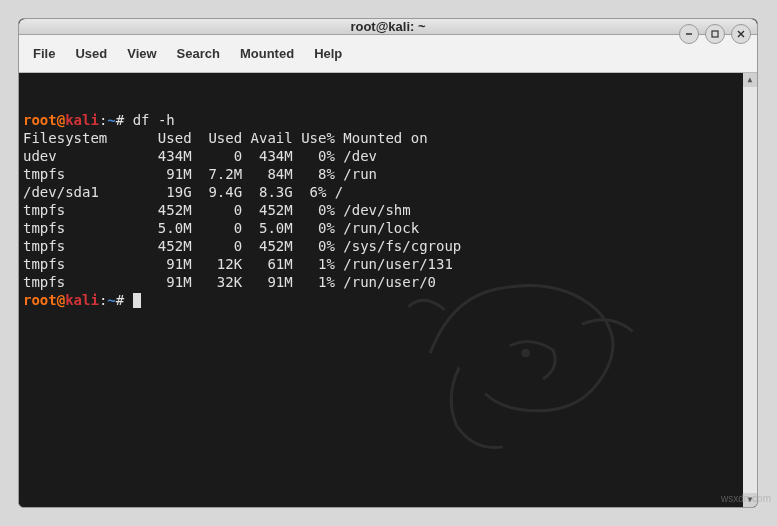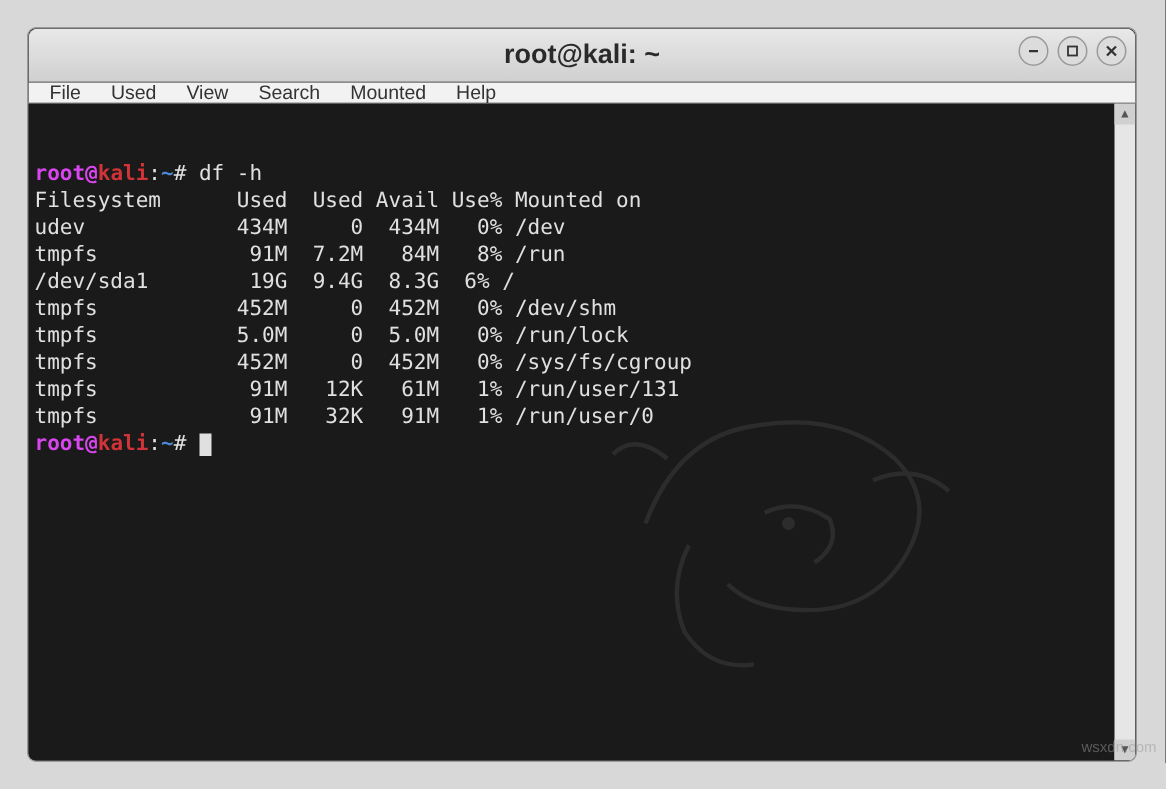--- a/index.html
+++ b/index.html
@@ -17,30 +17,30 @@
       width: 740px;
       height: 490px;
       background: #1a1a1a;
       border-radius: 6px;
       border: 1px solid #999;
       overflow: hidden;
       display: flex;
       flex-direction: column;
     }
     .titlebar {
-      height: 36px;
+      height: 16px;
       background: linear-gradient(#e8e8e8, #d0d0d0);
       border-bottom: 1px solid #a0a0a0;
       display: flex;
       align-items: center;
       justify-content: center;
       position: relative;
       color: #2a2a2a;
       font-weight: bold;
-      font-size: 18px;
+      font-size: 13px;
       border-radius: 6px 6px 0 0;
     }
     .window-controls {
       position: absolute;
       right: 6px;
       top: 5px;
       display: flex;
       gap: 6px;
     }
     .wc-btn {
@@ -50,29 +50,30 @@
       background: #dcdcdc;
       border: 1px solid #999;
       display: flex;
       align-items: center;
       justify-content: center;
       font-size: 10px;
       color: #333;
       cursor: pointer;
     }
     .menubar {
-      height: 14px;
+      height: 38px;
       background: #f2f2f2;
       border-bottom: 1px solid #bbb;
       display: flex;
       align-items: center;
       padding: 0 4px;
       gap: 0;
       font-size: 13px;
       color: #333;
+      font-weight: bold;
     }
     .menu-item {
       padding: 3px 10px;
       cursor: pointer;
     }
     .terminal {
       flex: 1;
       background: #1a1a1a;
       color: #e0e0e0;
       font-family: "DejaVu Sans Mono", "Courier New", monospace;
@@ -96,21 +97,21 @@
       height: 14px;
       background: #d0d0d0;
       text-align: center;
       font-size: 8px;
       line-height: 14px;
       color: #555;
       position: absolute;
     }
     .scroll-arrow.up { top: 0; }
     .scroll-arrow.down { bottom: 0; }
-    .prompt-user { color: #d946ef; font-weight: bold; }
+    .prompt-user { color: #f97316; font-weight: bold; }
     .prompt-host { color: #d13438; font-weight: bold; }
     .prompt-colon { color: #e0e0e0; }
     .prompt-path { color: #4a8ad8; font-weight: bold; }
     .prompt-hash { color: #e0e0e0; }
     .cursor {
       display: inline-block;
       width: 8px;
       height: 15px;
       background: #e0e0e0;
       vertical-align: text-bottom;

